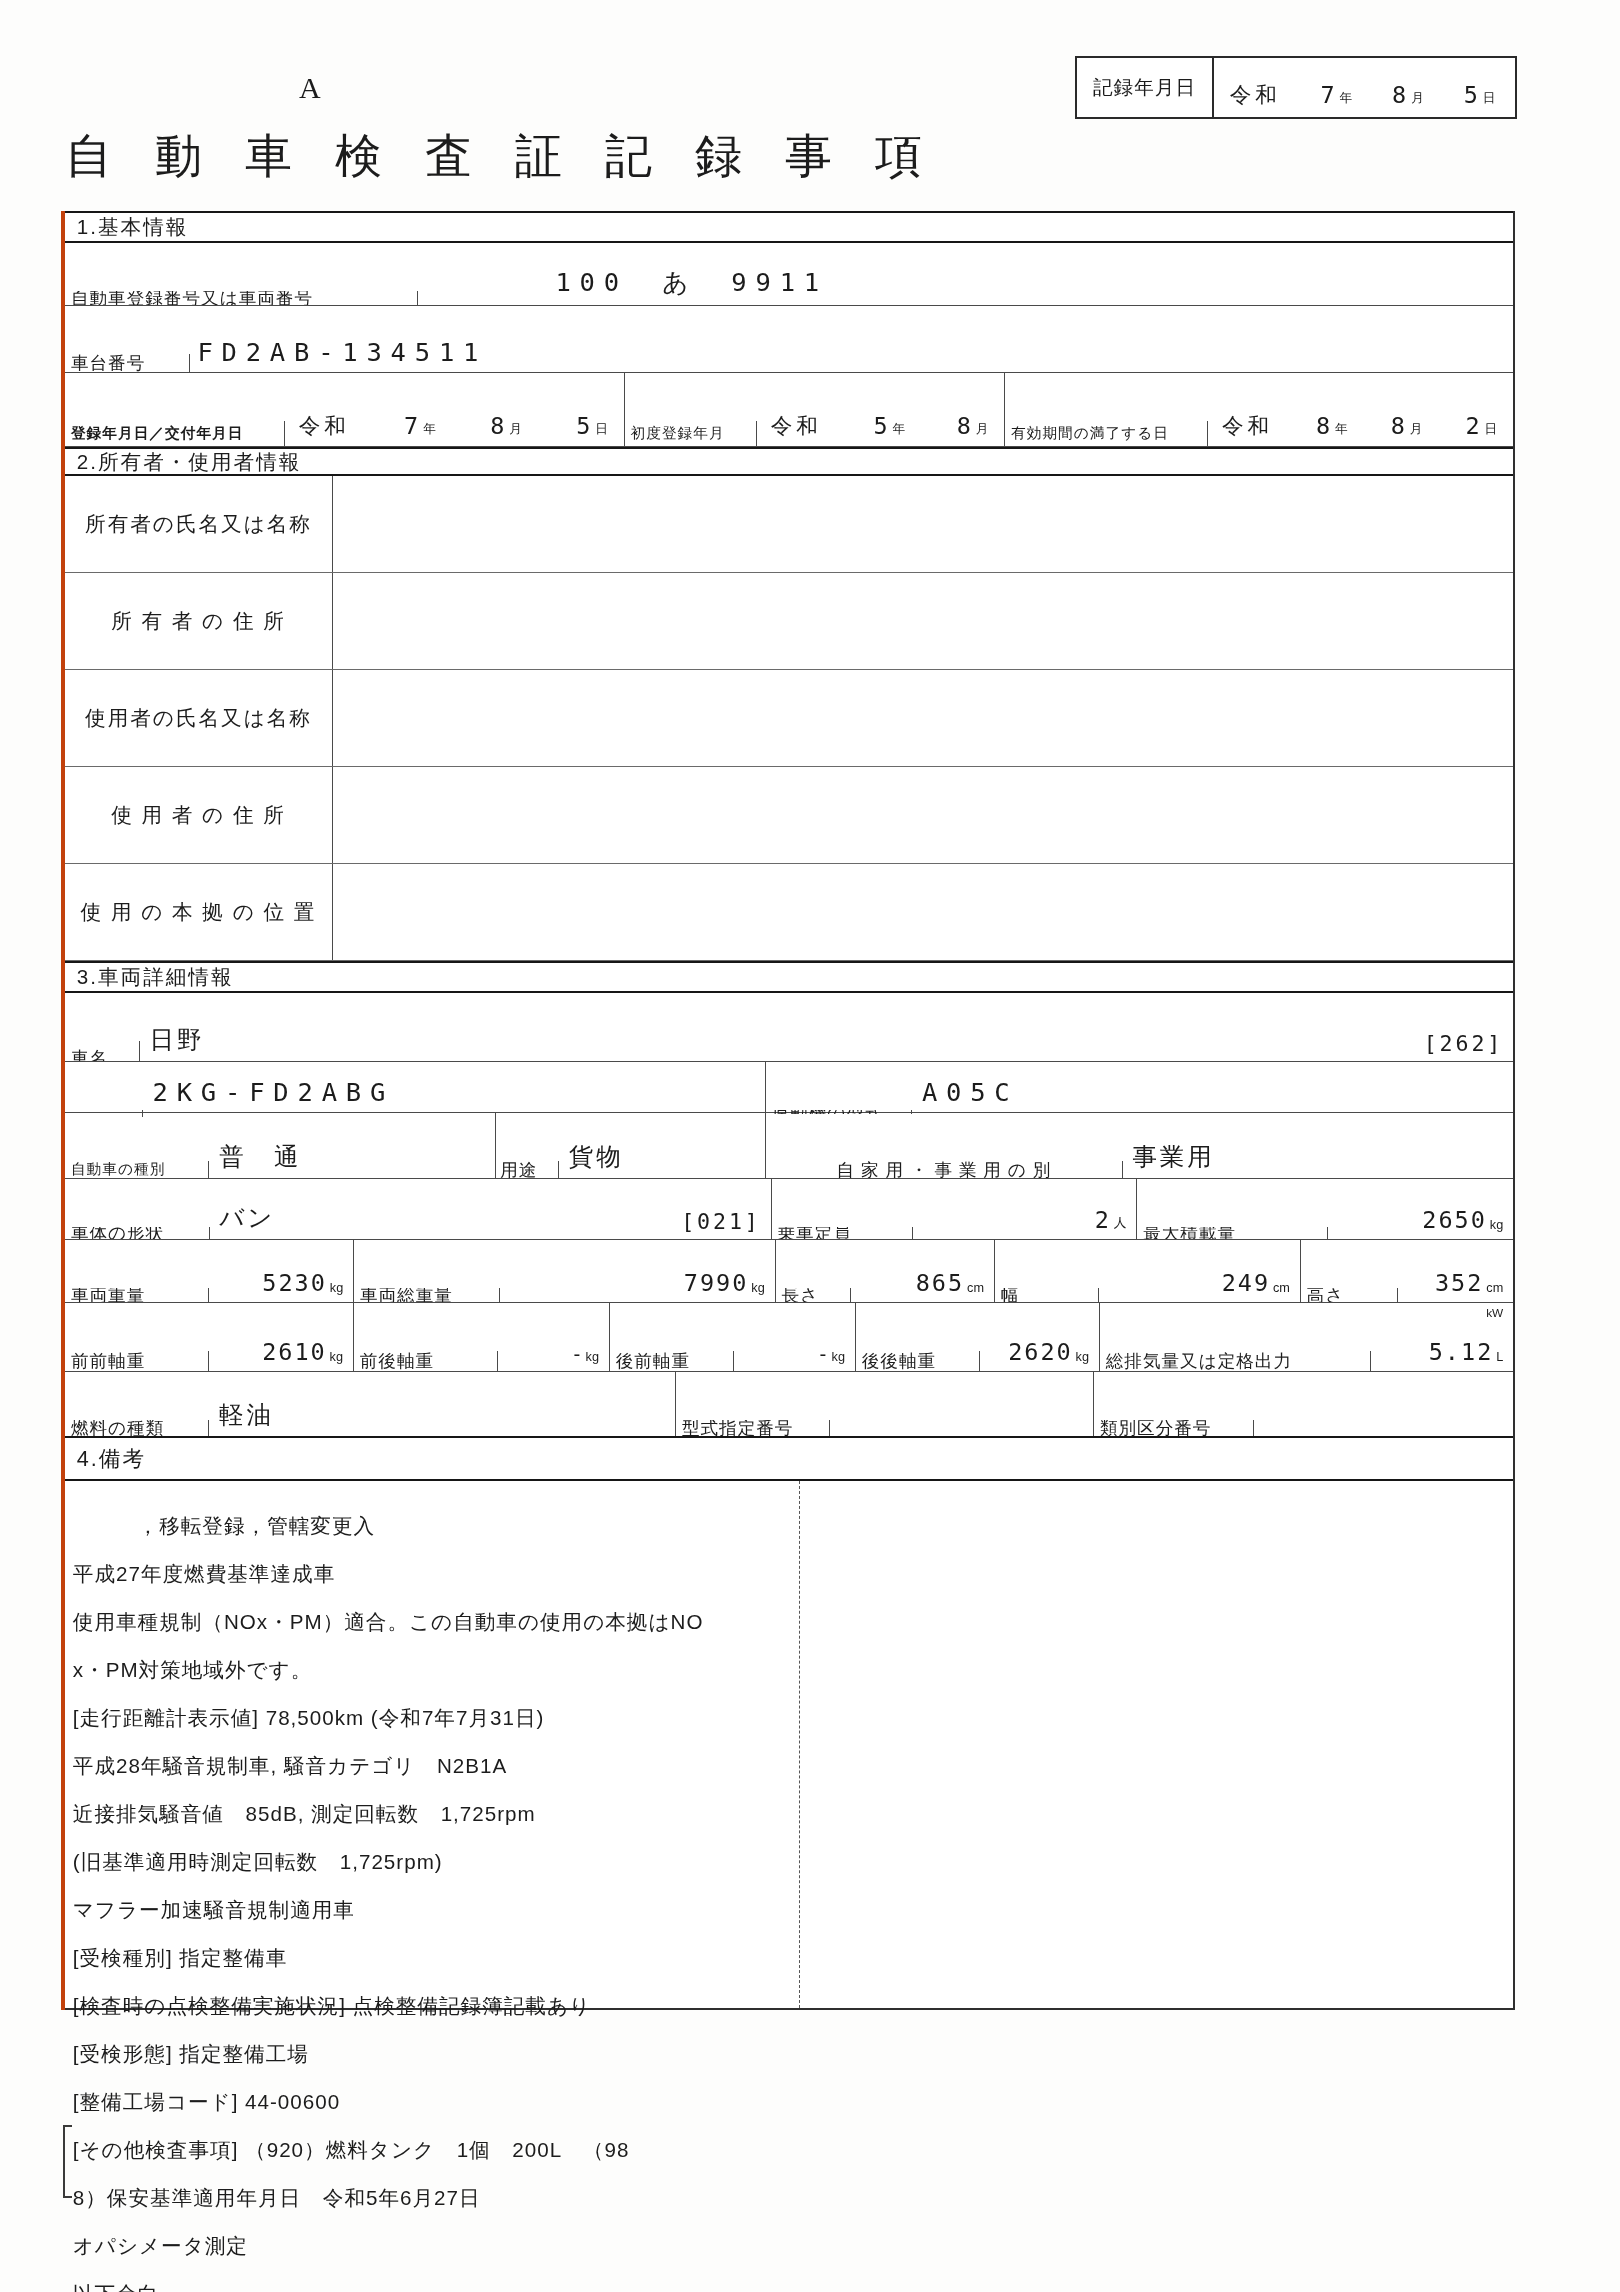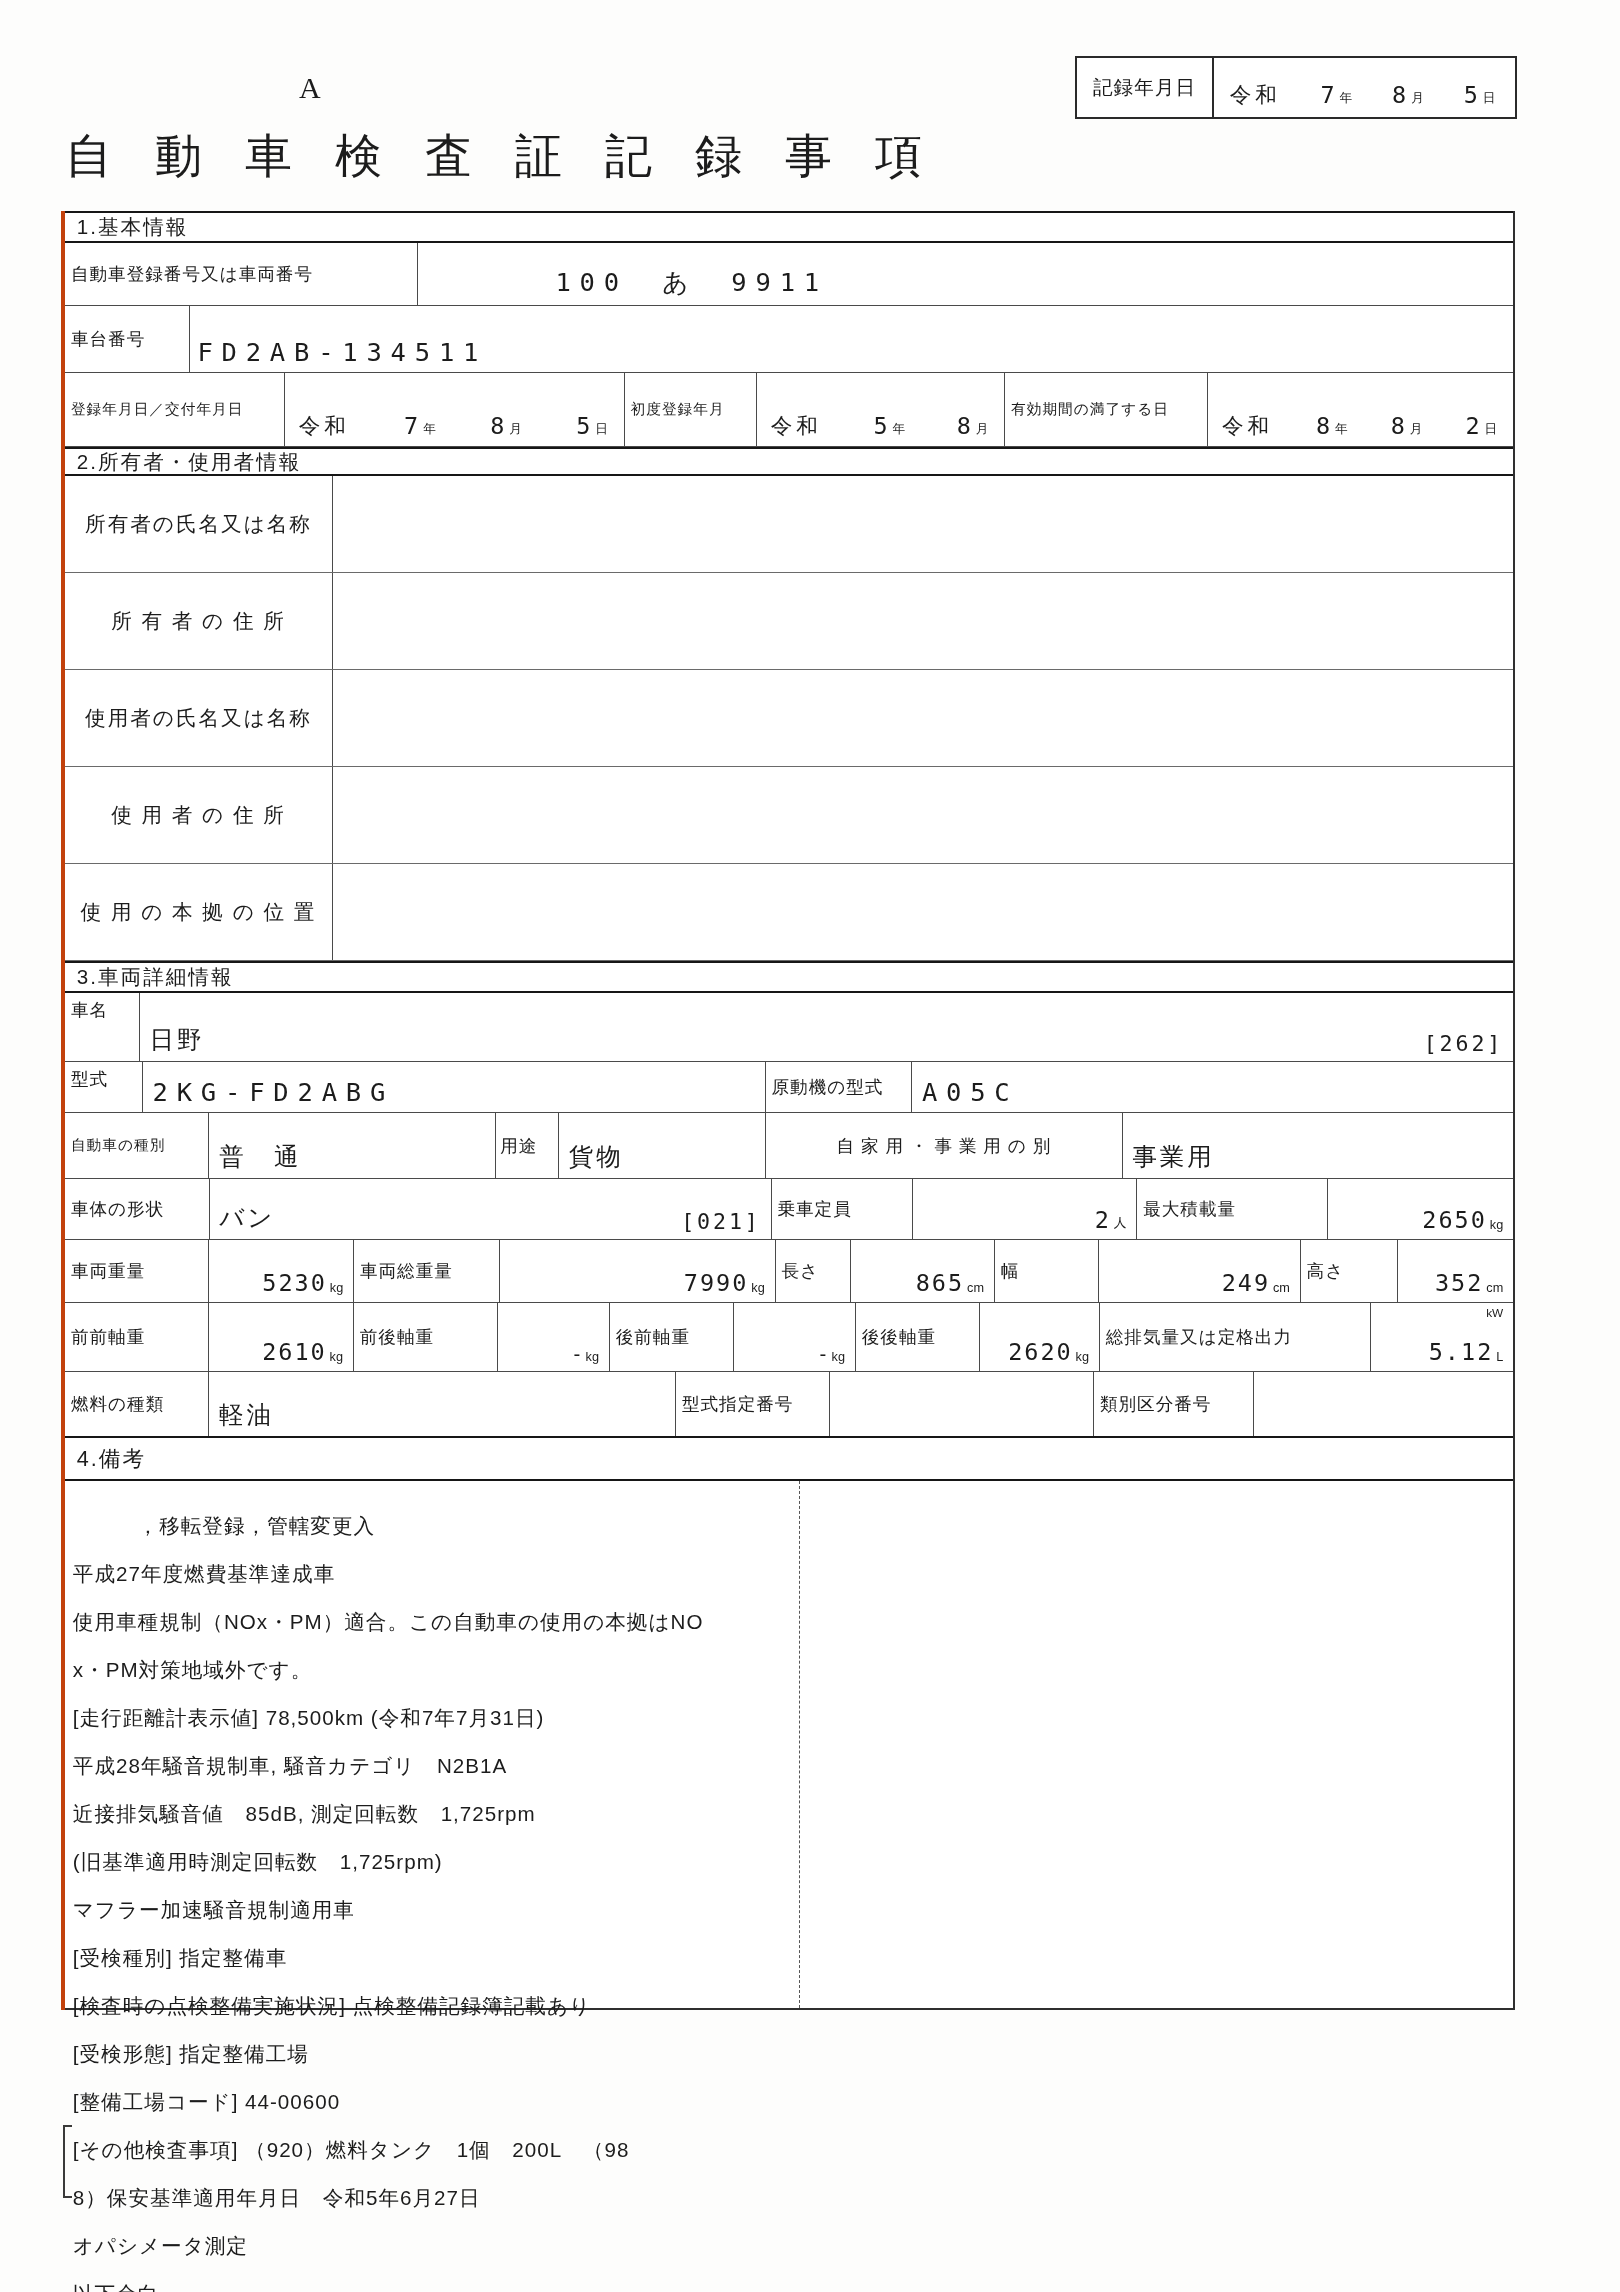--- a/index.html
+++ b/index.html
@@ -23,21 +23,21 @@
   
   .form{position:absolute;left:61px;top:211px;width:1454px;box-sizing:border-box;
     border-left:4px solid #c2410c;border-right:2px solid #2f2f2f;background:#fff;}
   .sec{box-sizing:border-box;display:flex;align-items:center;padding-left:11.8px;
     font-size:20.6px;font-weight:500;letter-spacing:2px;
     border-top:2.9px solid #161616;border-bottom:2.9px solid #161616;}
   .row{display:flex;box-sizing:border-box;border-bottom:1px solid #4a4a4a;}
   .c{box-sizing:border-box;border-right:1px solid #4a4a4a;position:relative;
     display:flex;overflow:hidden;}
   .c.cl{border-right:none;}
-  .lab{align-items:center;padding:2px 5.9px;font-size:17.6px;letter-spacing:1px;}
+  .lab{align-items:center;padding:2px 5.9px;font-size:17.6px;letter-spacing:1px;margin-top:48px;}
   .lab.top{align-items:flex-start;padding-top:4.9px;}
   .lab.sm{font-size:14.7px;}
   .val{align-items:flex-end;padding:2px 9.8px 4.9px 9.8px;}
   .val.right{justify-content:flex-end;}
   .mono{font-family:"DejaVu Sans Mono","Liberation Mono",monospace;}
   .num{font-size:23.5px;letter-spacing:2px;}
   .big{font-size:25.5px;letter-spacing:8.8px;}
   .jpval{font-size:24.5px;letter-spacing:2.9px;}
   .unit{font-size:12.7px;margin-left:2.9px;padding-bottom:2px;}
   .code{font-size:21.6px;letter-spacing:2.9px;}
@@ -101,21 +101,21 @@
     </div>
 
     <div class="row" style="height:67px;">
       <div class="c lab" style="width:125px;">車台番号</div>
       <div class="c val cl" style="width:1328px;padding-left:7.8px;">
         <span class="big mono">FD2AB-134511</span>
       </div>
     </div>
 
     <div class="row" style="height:74px;">
-      <div class="c lab sm" style="width:221px;">登録年月日／交付年月日</div>
+      <div class="c lab sm" style="width:221px;font-weight:bold;">登録年月日／交付年月日</div>
       <div class="c val date" style="width:341px;">
         <span class="era">令和</span>
         <span class="dnum">
             <span class="num mono">7</span>
             <span class="unit">年</span>
           </span>
         <span class="dnum">
             <span class="num mono">8</span>
             <span class="unit">月</span>
           </span>

